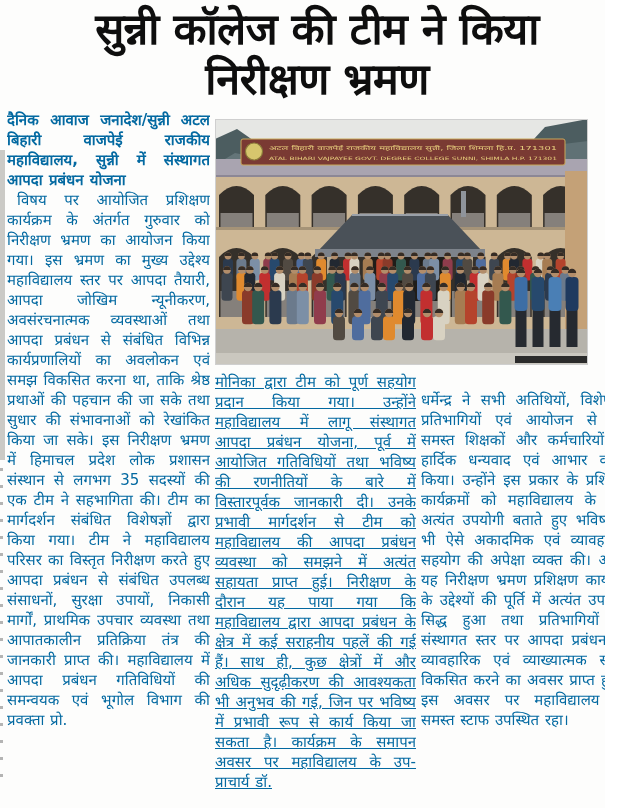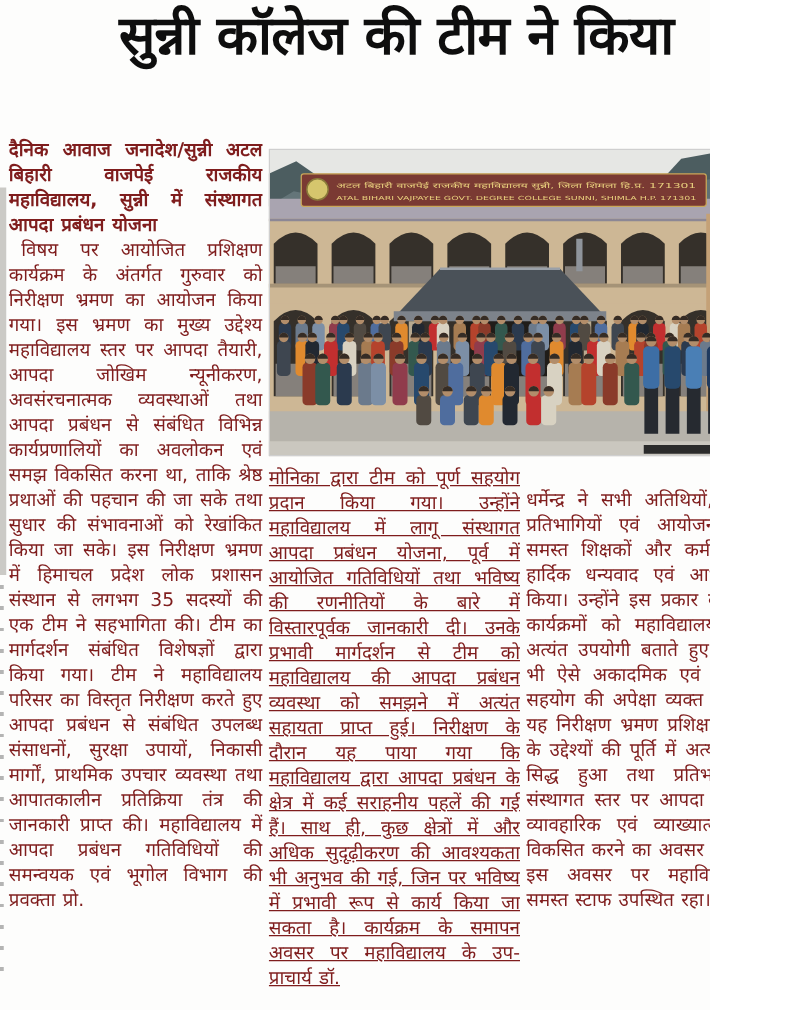--- a/index.html
+++ b/index.html
@@ -1,27 +1,27 @@
 <!DOCTYPE html>
 <html lang="hi"><head>
 <meta charset="utf-8">
 <style>
   html,body{margin:0;padding:0;}
   body{background:#ffffff;font-family:"DejaVu Sans",sans-serif;}
-  .page{position:relative;width:568px;height:808px;background:#fdfdfc;overflow:hidden;}
+  .page{position:relative;width:568px;height:808px;background:#fdfdfc;overflow:hidden;padding-left:37px;}
 
   .headline{
     position:absolute;top:4px;left:0;width:634px;
     text-align:center;font-weight:700;color:#0e0e0e;
     font-size:43px;line-height:50px;letter-spacing:-0.5px;
     margin:0;font-family:"DejaVu Sans",sans-serif;
   }
 
   .col{
-    position:absolute;color:#7f1d1d;
+    position:absolute;color:#0369a1;
     font-size:15px;line-height:20px;text-align:justify;
     overflow:hidden;word-spacing:1px;
   }
   .col p{margin:0;}
   .col .indent{text-indent:10px;}
   .bold{font-weight:700;}
 
   .col1{left:7px;top:110px;width:203px;height:688px;}
   .col2{left:215px;top:372px;width:201px;height:424px;text-decoration:underline;}
   .col3{left:421px;top:372px;width:209px;height:424px;margin-top:18px;}
@@ -36,20 +36,21 @@
   .artifact-b{position:absolute;left:0;top:468px;width:3px;height:322px;
     background:repeating-linear-gradient(180deg,#6b6b6b 0 3px,transparent 3px 17px);opacity:.5;}
 </style>
 </head>
 <body>
 
 <div class="page">
 
   <h1 class="headline">
     <span>सुन्नी कॉलेज की टीम ने किया</span><br>
+    <span>निरीक्षण भ्रमण</span>
   </h1>
 
   <div class="col col1">
     <p>
       <span class="bold">दैनिक आवाज जनादेश/सुन्नी</span>
       <span class="bold">अटल बिहारी वाजपेई राजकीय महाविद्यालय, सुन्नी में संस्थागत आपदा प्रबंधन योजना</span>
     </p>
     <p class="indent">विषय पर आयोजित प्रशिक्षण कार्यक्रम के अंतर्गत गुरुवार को निरीक्षण भ्रमण का आयोजन किया गया। इस भ्रमण का मुख्य उद्देश्य महाविद्यालय स्तर पर आपदा तैयारी, आपदा जोखिम न्यूनीकरण, अवसंरचनात्मक व्यवस्थाओं तथा आपदा प्रबंधन से संबंधित विभिन्न कार्यप्रणालियों का अवलोकन एवं समझ विकसित करना था, ताकि श्रेष्ठ प्रथाओं की पहचान की जा सके तथा सुधार की संभावनाओं को रेखांकित किया जा सके। इस निरीक्षण भ्रमण में हिमाचल प्रदेश लोक प्रशासन संस्थान से लगभग 35 सदस्यों की एक टीम ने सहभागिता की। टीम का मार्गदर्शन संबंधित विशेषज्ञों द्वारा किया गया। टीम ने महाविद्यालय परिसर का विस्तृत निरीक्षण करते हुए आपदा प्रबंधन से संबंधित उपलब्ध संसाधनों, सुरक्षा उपायों, निकासी मार्गों, प्राथमिक उपचार व्यवस्था तथा आपातकालीन प्रतिक्रिया तंत्र की जानकारी प्राप्त की। महाविद्यालय में आपदा प्रबंधन गतिविधियों की समन्वयक एवं भूगोल विभाग की प्रवक्ता प्रो.</p>
   </div>
 

